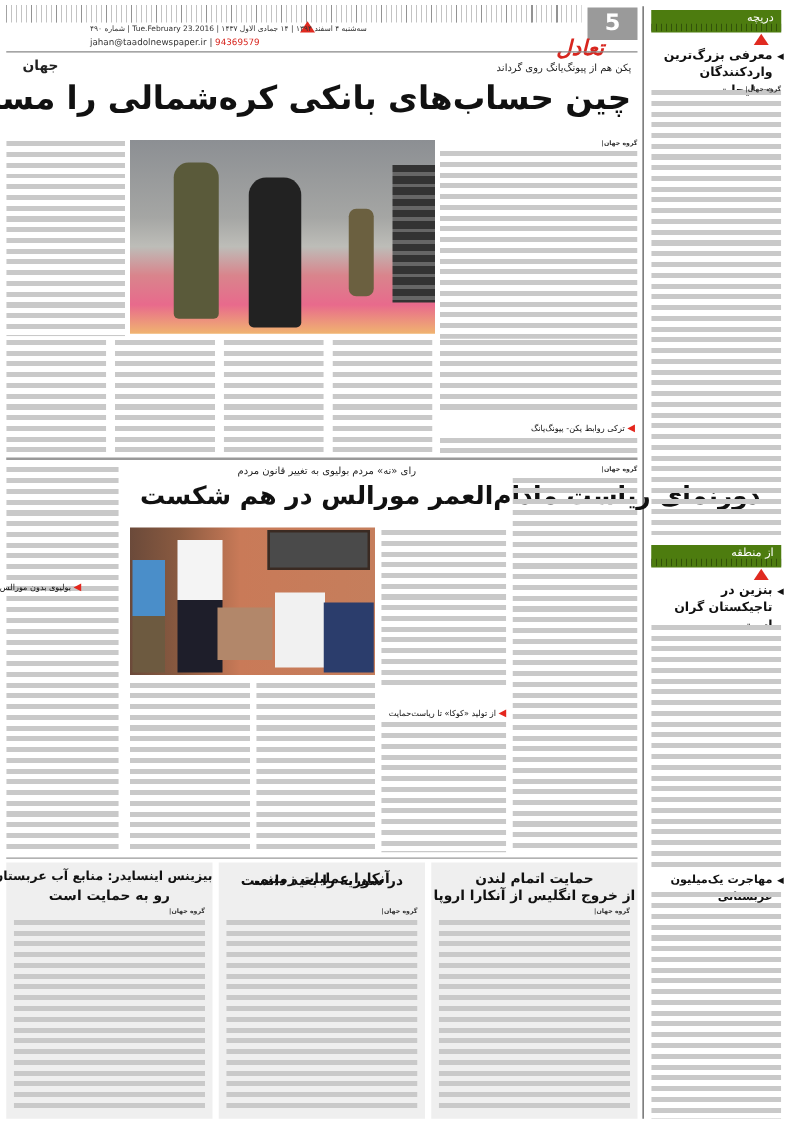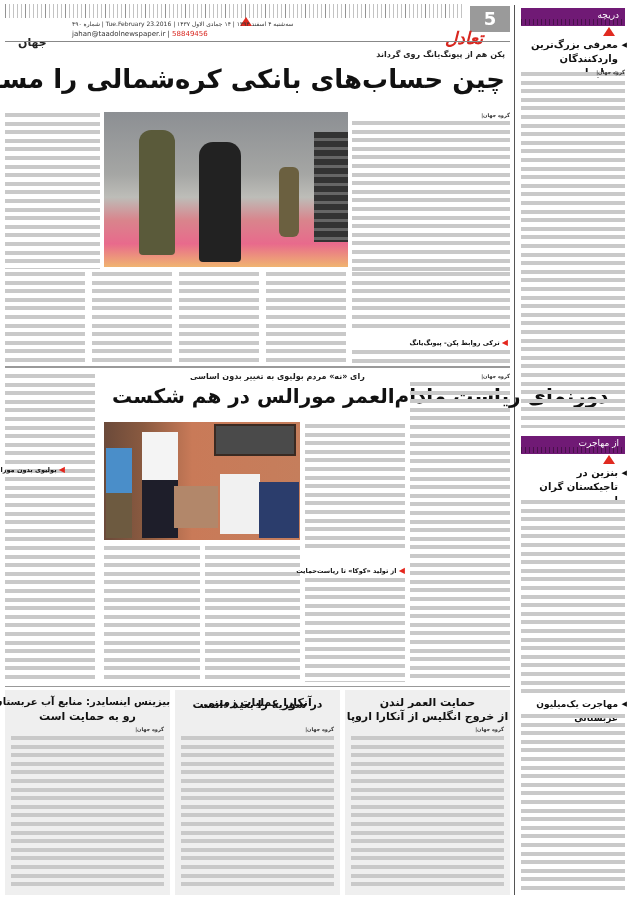--- a/index.html
+++ b/index.html
@@ -10,48 +10,48 @@
  repeating-linear-gradient(90deg,#888 0 1px,transparent 1px 4px);opacity:.7}
 .ruler.tall{background:
  repeating-linear-gradient(90deg,#666 0 1px,transparent 1px 20px),
  repeating-linear-gradient(90deg,#aaa 0 1px,transparent 1px 4px);}
 .page-num{position:absolute;left:470px;top:6px;width:40px;height:26px;background:#9a9a9a;color:#fff;font-size:18px;text-align:center;line-height:26px;font-weight:bold}
 .logo{position:absolute;left:445px;top:28px;font-family:"DejaVu Serif",serif;color:#d8261f;font-size:17px;font-style:italic;font-weight:bold}
 .tri{width:0;height:0;border-left:6px solid transparent;border-right:6px solid transparent;border-bottom:9px solid #e02a20;position:absolute}
 .meta{position:absolute;left:72px;top:20px;font-size:6px;color:#333;direction:rtl;white-space:nowrap}
 .meta2{position:absolute;left:72px;top:30px;font-size:7px;color:#333;direction:ltr;white-space:nowrap}
 .meta2 .red{color:#d8261f}
-.section{position:absolute;left:18px;top:36px;font-size:11px;font-weight:bold}
+.section{position:absolute;left:18px;top:46px;font-size:11px;font-weight:bold}
 .hr{position:absolute;height:2px;background:#999}
 .vline{position:absolute;width:1px;background:#333}
 .col{position:absolute;font-size:5.5px;line-height:8.6px;color:#444;text-align:justify;overflow:hidden}
 .col .filler{display:block;height:100%;background:repeating-linear-gradient(180deg,transparent 0 2px,#c9c9c9 2px 6px,transparent 6px 8.6px)}
-.h-kicker{position:absolute;font-size:8px;font-weight:bold;color:#222;white-space:nowrap}
+.h-kicker{position:absolute;font-size:8px;font-weight:normal;color:#222;white-space:nowrap}
 .h-main{position:absolute;font-weight:900;color:#111;white-space:nowrap}
-.redbox{position:absolute;background:#701a75;color:#fff;font-size:9px;padding:2px 6px}
+.redbox{position:absolute;background:#4d7c0f;color:#fff;font-size:9px;padding:2px 6px}
 .redbox .rul{position:absolute;left:0;right:0;bottom:1px;height:6px;background:repeating-linear-gradient(90deg,rgba(0,0,0,.35) 0 1px,transparent 1px 4px)}
 .sidehead{position:absolute;font-size:10px;font-weight:bold;color:#111;line-height:14px;text-align:right}
 .sidehead::before{content:"◀";color:#111;font-size:7px;position:absolute;right:-9px;top:0}
-.subhead{position:absolute;font-size:6.5px;font-weight:bold;color:#111;white-space:nowrap}
+.subhead{position:absolute;font-size:6.5px;font-weight:normal;color:#111;white-space:nowrap}
 .subhead .mk{color:#e4261d;font-size:8px}
 .img{position:absolute;overflow:hidden}
 .bot{position:absolute;background:#efefef}
 .bot-title{position:absolute;font-weight:900;color:#111;font-size:11px;white-space:nowrap;text-align:center;width:100%}
 .byline{position:absolute;font-size:5px;color:#333;font-weight:bold}
 </style>
 </head>
 <body>
 
 <div class="ruler tall" style="left:5px;top:4px;width:460px"></div>
 <div class="tri" style="left:240px;top:17px"></div>
 <div class="page-num">5</div>
 <div class="logo">تعادل</div>
 <div class="section">جهان</div>
 <div class="meta">سه‌شنبه ۴ اسفند ۱۳۹۴ | ۱۴ جمادی الاول ۱۴۳۷ | Tue.February 23.2016 | شماره ۴۹۰</div>
-<div class="meta2"><span>jahan@taadolnewspaper.ir</span> | <span class="red">58849456</span></div>
+<div class="meta2"><span>jahan@taadolnewspaper.ir</span> | <span class="red">94369579</span></div>
 <div class="hr" style="left:5px;top:41px;width:505px;height:1px;background:#888"></div>
 <div class="vline" style="left:514px;top:5px;height:890px;background:#555"></div>
 
 <div class="h-kicker" style="right:125px;top:50px">پکن هم از پیونگ‌یانگ روی گرداند</div>
 <div class="h-main" style="right:125px;top:64px;font-size:26px">چین حساب‌های بانکی کره‌شمالی را مسدود کرد</div>
 
 <div class="col" style="left:5px;top:111px;width:95px;height:158px">
     <span class="filler"></span>
   </div>
 <div class="img" style="left:104px;top:112px;width:244px;height:155px;background:linear-gradient(180deg,#8c8f93 0%,#a5a6a4 40%,#bdbdb8 55%,#d9848c 70%,#e86a8c 85%,#f0b470 100%)">
@@ -78,21 +78,21 @@
   </div>
 <div class="col" style="left:352px;top:270px;width:158px;height:60px">
     <span class="filler"></span>
   </div>
 <div class="subhead" style="right:122px;top:338px"><span class="mk">◀</span> <span>ترکی روابط پکن- پیونگ‌یانگ</span></div>
 <div class="col" style="left:352px;top:348px;width:158px;height:16px">
     <span class="filler"></span>
   </div>
 <div class="hr" style="left:5px;top:366px;width:505px"></div>
 
-<div class="h-kicker" style="left:190px;top:372px">رای «نه» مردم بولیوی به تغییر بدون اساسی</div>
+<div class="h-kicker" style="left:190px;top:372px">رای «نه» مردم بولیوی به تغییر قانون مردم</div>
 <div class="h-main" style="left:112px;top:384px;font-size:20px">دورنمای ریاست مادام‌العمر مورالس در هم شکست</div>
 <div class="col" style="left:5px;top:372px;width:90px;height:310px">
     <span class="filler"></span>
   </div>
 <div class="col" style="left:410px;top:372px;width:100px;height:310px">
   <div class="byline" style="right:0;top:0">گروه جهان|</div>
   <span class="filler" style="margin-top:8px"></span>
 </div>
 <div class="img" style="left:104px;top:422px;width:196px;height:118px;background:linear-gradient(90deg,#6b4a3a 0%,#8a5a40 20%,#c97a58 45%,#c57e5c 100%)">
   <div class="abs" style="left:110px;top:2px;width:82px;height:32px;background:#4a4a4a;border:2px solid #3a2a22"></div>
@@ -112,21 +112,21 @@
     <span class="filler"></span>
   </div>
 <div class="subhead" style="right:225px;top:566px"><span class="mk">◀</span> <span>از تولید «کوکا» تا ریاست‌حمایت</span></div>
 <div class="col" style="left:305px;top:576px;width:100px;height:106px">
     <span class="filler"></span>
   </div>
 <div class="subhead" style="right:565px;top:465px"><span class="mk">◀</span> <span>بولیوی بدون مورالس</span></div>
 <div class="hr" style="left:5px;top:686px;width:505px;height:1px"></div>
 
 <div class="bot" style="left:345px;top:690px;width:165px;height:205px">
-  <div class="bot-title" style="top:6px">حمایت العمر لندن</div>
+  <div class="bot-title" style="top:6px">حمایت اتمام لندن</div>
   <div class="bot-title" style="top:20px">از خروج انگلیس از آنکارا اروپا</div>
   <div class="byline" style="right:6px;top:36px">گروه جهان|</div>
   <div class="col" style="left:6px;right:6px;top:44px;height:155px;width:auto">
       <span class="filler"></span>
     </div>
 </div>
 <div class="bot" style="left:175px;top:690px;width:165px;height:205px">
   <div class="bot-title" style="top:6px">آنکارا عملیات زمینی</div>
   <div class="bot-title" style="top:8px">در سوریه را بعید دانست</div>
   <div class="byline" style="right:6px;top:36px">گروه جهان|</div>
@@ -146,21 +146,21 @@
 <div class="redbox" style="left:521px;top:8px;width:104px;height:18px;text-align:right">
   <span>دریچه</span><span class="rul"></span>
 </div>
 <div class="tri" style="left:603px;top:27px"></div>
 <div class="sidehead" style="left:530px;top:38px;width:88px">معرفی بزرگ‌ترین واردکنندگان تسلیحات</div>
 <div class="col" style="left:521px;top:68px;width:104px;height:360px">
   <div class="byline" style="right:0;top:0">گروه جهان|</div>
   <span class="filler" style="margin-top:2px"></span>
 </div>
 <div class="redbox" style="left:521px;top:436px;width:104px;height:18px;text-align:right">
-  <span>از مهاجرت</span><span class="rul"></span>
+  <span>از منطقه</span><span class="rul"></span>
 </div>
 <div class="tri" style="left:603px;top:455px"></div>
 <div class="sidehead" style="left:530px;top:466px;width:88px">بنزین در تاجیکستان گران است</div>
 <div class="col" style="left:521px;top:498px;width:104px;height:196px">
     <span class="filler"></span>
   </div>
 <div class="sidehead" style="left:521px;top:697px;width:97px;font-size:9px">مهاجرت یک‌میلیون عربستانی</div>
 <div class="col" style="left:521px;top:712px;width:104px;height:183px">
     <span class="filler"></span>
   </div>

